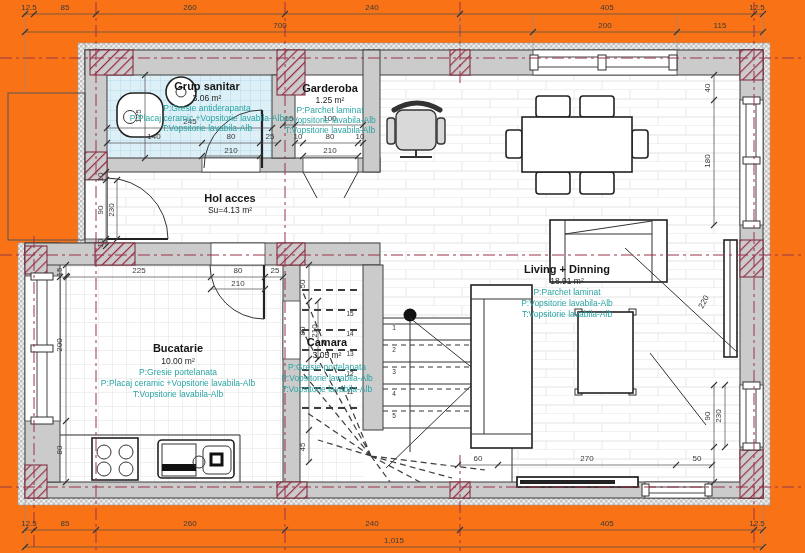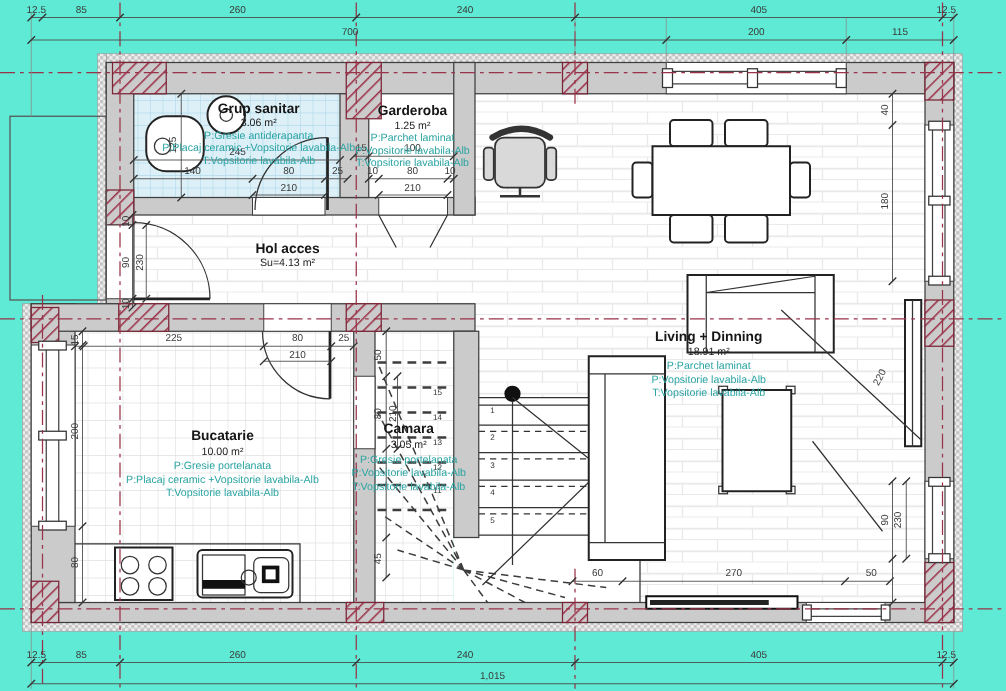--- a/index.html
+++ b/index.html
@@ -1,16 +1,16 @@
 <!DOCTYPE html>
 <html><head>
 <meta charset="utf-8">
 <style>
   html,body{margin:0;padding:0;background:#ffffff;}
-  #plan-wrap{position:relative;width:805px;height:553px;background:#5eead4;overflow:hidden;
+  #plan-wrap{position:relative;width:805px;height:553px;background:#f97316;overflow:hidden;
              font-family:"Liberation Sans",sans-serif;}
   svg{display:block}
   svg text{font-family:"Liberation Sans",sans-serif;}
   .t-room{font-size:11px;font-weight:bold;fill:#161616;text-anchor:middle;}
   .t-area{font-size:8.5px;fill:#222;text-anchor:middle;}
   .t-fin{font-size:8.5px;fill:#2ba4a3;text-anchor:middle;}
   .t-dim{font-size:8px;fill:#3a3a3a;text-anchor:middle;}
   .t-step{font-size:6.5px;fill:#333;text-anchor:middle;}
   .wall{fill:#cbcbcb;stroke:#3f3f3f;stroke-width:1;}
   .col{fill:url(#pat-hatch);stroke:#7a2436;stroke-width:1;}

